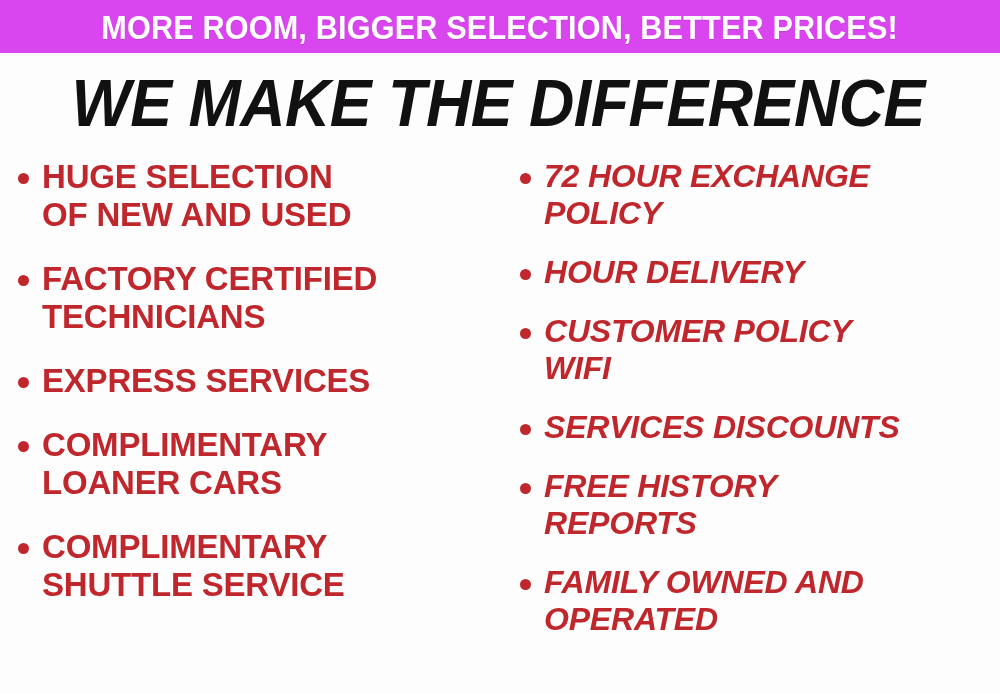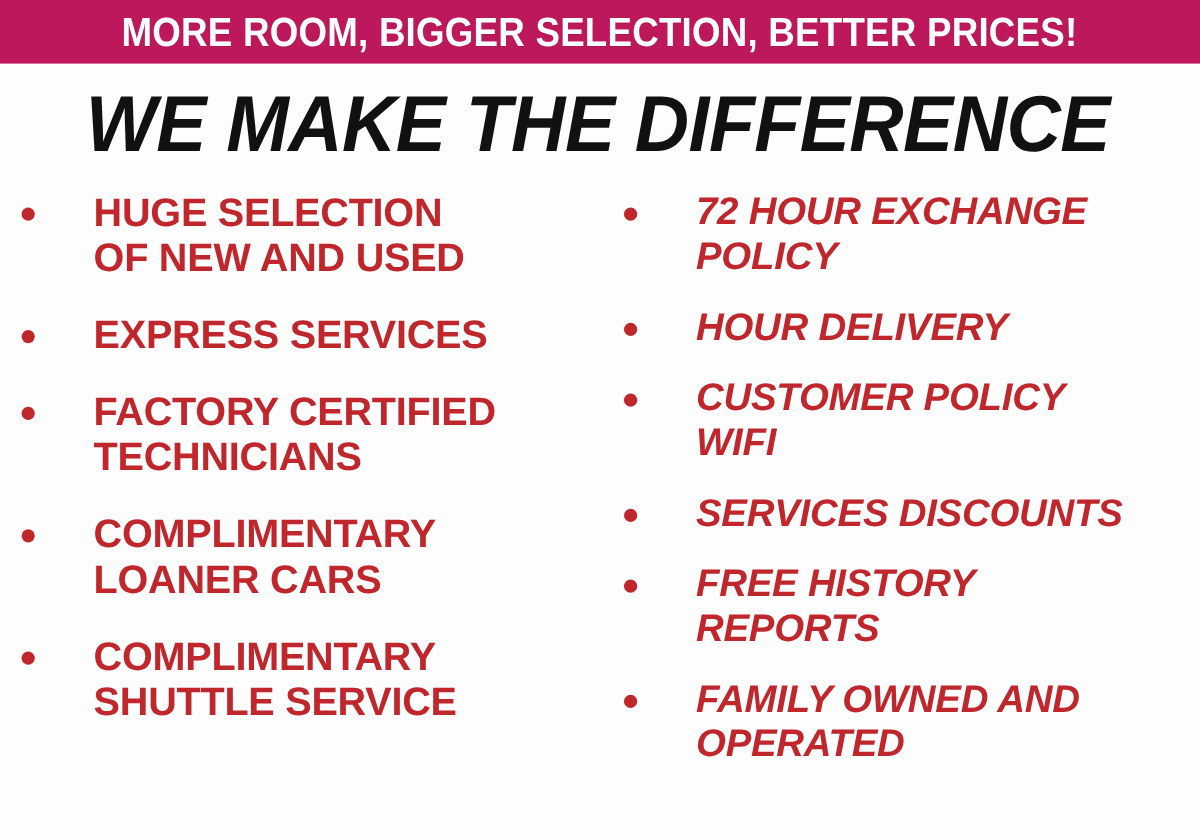--- a/index.html
+++ b/index.html
@@ -15,21 +15,21 @@
     position: relative;
   }
 
   
   .banner {
     position: absolute;
     left: 0;
     top: 0;
     width: 1000px;
     height: 53px;
-    background: #be185d;
+    background: #d946ef;
     display: flex;
     align-items: center;
     justify-content: center;
   }
   .banner-text {
     color: #ffffff;
     font-family: "Liberation Sans Narrow", "Liberation Sans", sans-serif;
     font-weight: bold;
     font-size: 34px;
     line-height: 34px;
@@ -81,21 +81,20 @@
   }
   .col-right {
     width: 500px;
     padding-left: 20px;
   }
 
   .bullet-item {
     display: flex;
     align-items: flex-start;
     margin-bottom: 26px;
-    gap: 36px;
   }
   .col-right .bullet-item {
     margin-bottom: 22px;
   }
   .bullet-dot {
     flex: 0 0 auto;
     width: 11px;
     height: 11px;
     border-radius: 50%;
     background: #c0272d;
@@ -131,26 +130,26 @@
 <div class="columns">
 
   <div class="col col-left">
     <div class="bullet-item">
       <span class="bullet-dot"></span>
       <span class="bullet-label">HUGE SELECTION
 OF NEW AND USED</span>
     </div>
     <div class="bullet-item">
       <span class="bullet-dot"></span>
-      <span class="bullet-label">EXPRESS SERVICES</span>
+      <span class="bullet-label">FACTORY CERTIFIED
+TECHNICIANS</span>
     </div>
     <div class="bullet-item">
       <span class="bullet-dot"></span>
-      <span class="bullet-label">FACTORY CERTIFIED
-TECHNICIANS</span>
+      <span class="bullet-label">EXPRESS SERVICES</span>
     </div>
     <div class="bullet-item">
       <span class="bullet-dot"></span>
       <span class="bullet-label">COMPLIMENTARY
 LOANER CARS</span>
     </div>
     <div class="bullet-item">
       <span class="bullet-dot"></span>
       <span class="bullet-label">COMPLIMENTARY
 SHUTTLE SERVICE</span>

